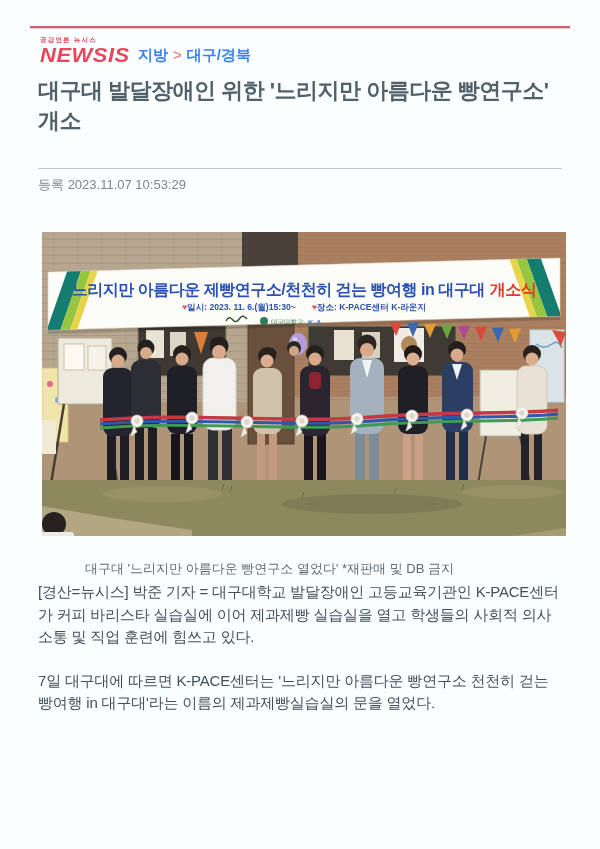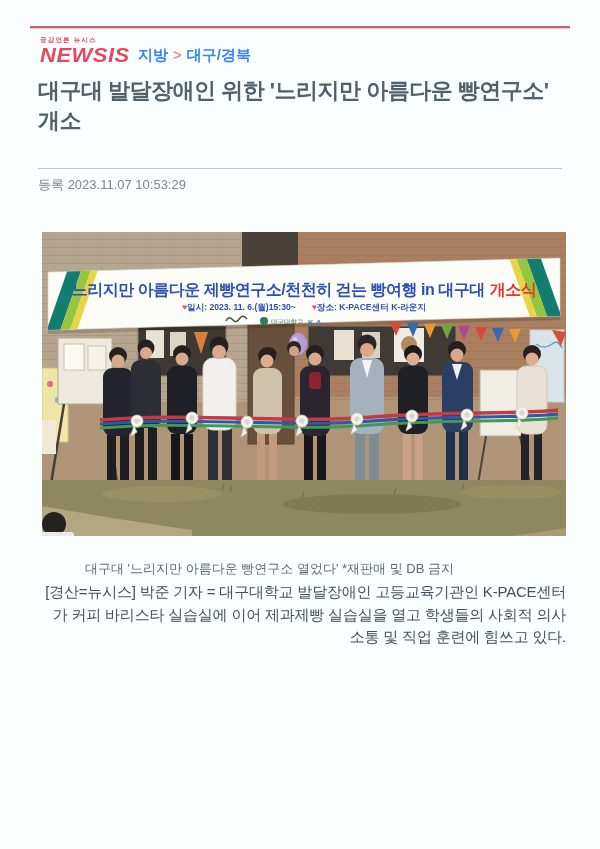--- a/index.html
+++ b/index.html
@@ -58,21 +58,21 @@
   }
   .photo svg{display:block;}
   .caption{
     position:absolute;left:38px;top:549px;width:524px;margin:11px;
     font-size:13px;color:#5f6b73;padding-left:36px;
   }
   .body{
     position:absolute;left:38px;top:581px;width:528px;
     font-size:15px;line-height:1.5;color:#42505a;letter-spacing:-0.2px;
   }
-  .body p{margin:0 0 21px 0;text-align:right;}
+  .body p{margin:0 0 21px 0;}
 </style>
 </head>
 <body>
 
 <div class="page">
 
   <div class="top-rule"></div>
 
   <a class="logo">
     <span class="tagline">공감언론 뉴시스</span>
@@ -332,15 +332,16 @@
         <circle cx="12" cy="292" r="12" fill="#262220"></circle>
         <rect x="-6" y="300" width="38" height="8" rx="3" fill="#eceae4"></rect>
       </g>
     </svg>
   </figure>
 
   <p class="caption">대구대 '느리지만 아름다운 빵연구소 열었다' *재판매 및 DB 금지</p>
 
   <div class="body">
     <p>[경산=뉴시스] 박준 기자 = 대구대학교 발달장애인 고등교육기관인 K-PACE센터가 커피 바리스타 실습실에 이어 제과제빵 실습실을 열고 학생들의 사회적 의사소통 및 직업 훈련에 힘쓰고 있다.</p>
+    <p>7일 대구대에 따르면 K-PACE센터는 '느리지만 아름다운 빵연구소 천천히 걷는 빵여행 in 대구대'라는 이름의 제과제빵실습실의 문을 열었다.</p>
   </div>
 
 </div>
 
 </body></html>

